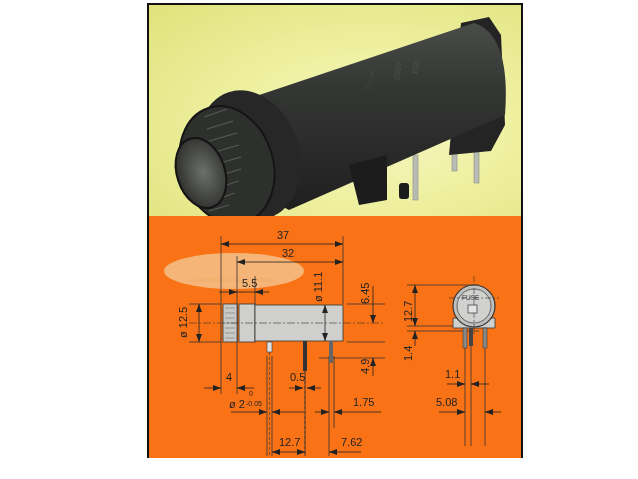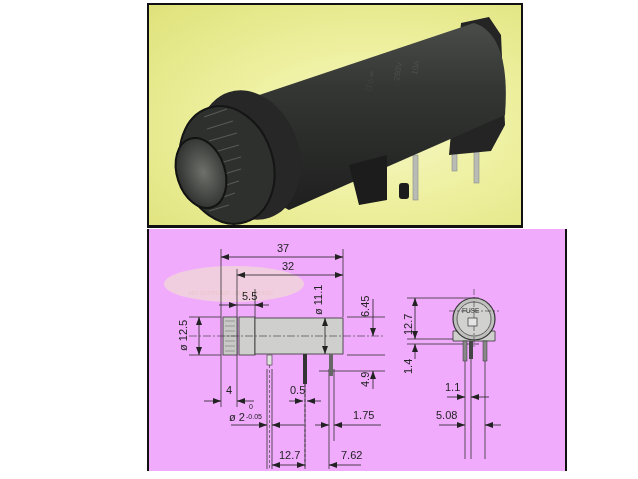--- a/index.html
+++ b/index.html
@@ -2,23 +2,23 @@
 <html><head>
   <meta charset="utf-8">
   <style>
     html, body { margin: 0; padding: 0; background: #ffffff; }
     body { width: 638px; height: 479px; position: relative; overflow: hidden;
            font-family: "Liberation Sans", sans-serif; }
     .photo-panel { position: absolute; left: 147px; top: 3px; width: 376px; height: 225px;
                    border: 2px solid #111; border-bottom-width: 3px; box-sizing: border-box;
                    background: radial-gradient(ellipse at 60% 55%, #f6f7c6 0%, #eef0a0 45%, #dfe27a 100%);
                    overflow: hidden; }
-    .drawing-panel { position: absolute; left: 147px; top: 229px; width: 420px; height: 242px;
+    .drawing-panel { position: absolute; left: 147px; top: 216px; width: 376px; height: 242px;
                      border-left: 2px solid #111; border-right: 2px solid #111; box-sizing: border-box;
-                     background: #f0abfc; }
+                     background: #f97316; }
     svg { position: absolute; left: 0; top: 0; }
     .dim { font-family: "Liberation Sans", sans-serif; font-size: 11px; fill: #222; }
     .dim-sm { font-family: "Liberation Sans", sans-serif; font-size: 7px; fill: #222; }
   </style>
 </head>
 <body>
 
 <div class="photo-panel">
   <svg width="376" height="225" viewBox="0 0 376 225">
 

